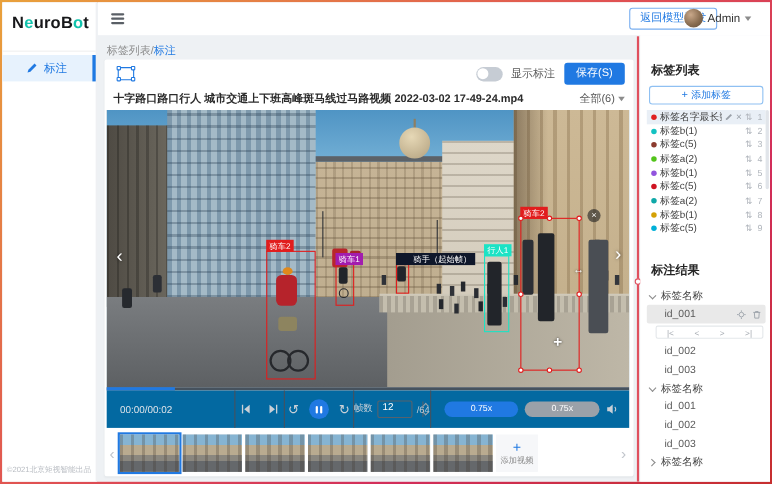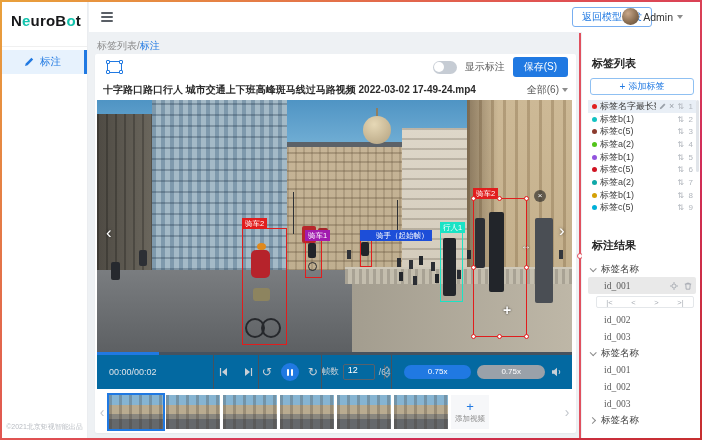--- a/index.html
+++ b/index.html
@@ -159,21 +159,21 @@
   .x-ic{font-size:9px;color:#9aa0a8;line-height:9px;}
   .sort{font-size:8px;color:#b0b5bc;line-height:9px;}
   .idx{font-size:8px;color:#b0b5bc;width:6px;text-align:right;}
   .lbl-scroll{position:absolute;right:-3px;top:0;width:3px;height:72px;background:#e1e5ea;border-radius:2px;}
 
   .rp-sub{font-size:11px;font-weight:bold;color:#262626;margin:24px 0 8px 4px;}
   .chev{display:inline-block;width:5px;height:5px;border-right:1px solid #8c8c8c;border-bottom:1px solid #8c8c8c;flex:none;}
   .chev.down{transform:rotate(45deg) translateY(-1px);}
   .chev.right{transform:rotate(-45deg);}
   .group-row{height:16px;display:flex;align-items:center;gap:6px;padding-left:2px;font-size:9.5px;color:#404040;}
-  .id-row{height:17px;display:flex;align-items:center;padding-left:16px;font-size:9.5px;color:#595959;font-family:Liberation Serif, serif;}
+  .id-row{height:17px;display:flex;align-items:center;padding-left:16px;font-size:9.5px;color:#595959;}
   .id-row.selected{background:#e9e9e9;border-radius:2px;padding-right:4px;}
   .id-row .id-txt{flex:1;}
   .row-icons{display:flex;gap:6px;align-items:center;}
   .pager{margin:2px 2px 3px 8px;height:12px;border:1px solid #e4e7ea;border-radius:2px;display:flex;align-items:center;justify-content:space-around;color:#a6abb2;font-size:7.5px;}
 </style>
 </head>
 <body>
 
 <div class="frame">
 <div class="screen">
@@ -269,21 +269,21 @@
         <div class="fig fig-cycL2"></div>
       </div>
 
       <div class="bbox" style="left: 145px; top: 128px; width: 45px; height: 117px; border-color: rgb(225, 29, 29);">
         <span class="bbox-label" style="background-color: rgb(225, 29, 29);">骑车2</span>
       </div>
       <div class="bbox" style="left: 208px; top: 140px; width: 17px; height: 38px; border-color: rgb(225, 29, 29);">
         <span class="bbox-label" style="background-color: #a21caf;">骑车1</span>
       </div>
       <div class="bbox" style="left: 263px; top: 140px; width: 12px; height: 27px; border-color: rgb(225, 29, 29);">
-        <span class="bbox-label" style="background-color: #1d4ed8; padding-left: 16px;">骑手（起始帧）</span>
+        <span class="bbox-label" style="background-color: #0f172a; padding-left: 16px;">骑手（起始帧）</span>
       </div>
       <div class="bbox" style="left: 343px; top: 132px; width: 23px; height: 70px; border-color: rgb(27, 227, 197);">
         <span class="bbox-label" style="background-color: rgb(27, 227, 197);">行人1</span>
       </div>
       <div class="bbox" style="left: 376px; top: 98px; width: 54px; height: 139px; border-color: rgb(225, 29, 29);">
         <span class="bbox-label" style="background-color: rgb(225, 29, 29);">骑车2</span>
         <span class="hd tl"></span>
             <span class="hd tm"></span>
             <span class="hd tr"></span>
         <span class="hd ml"></span>

